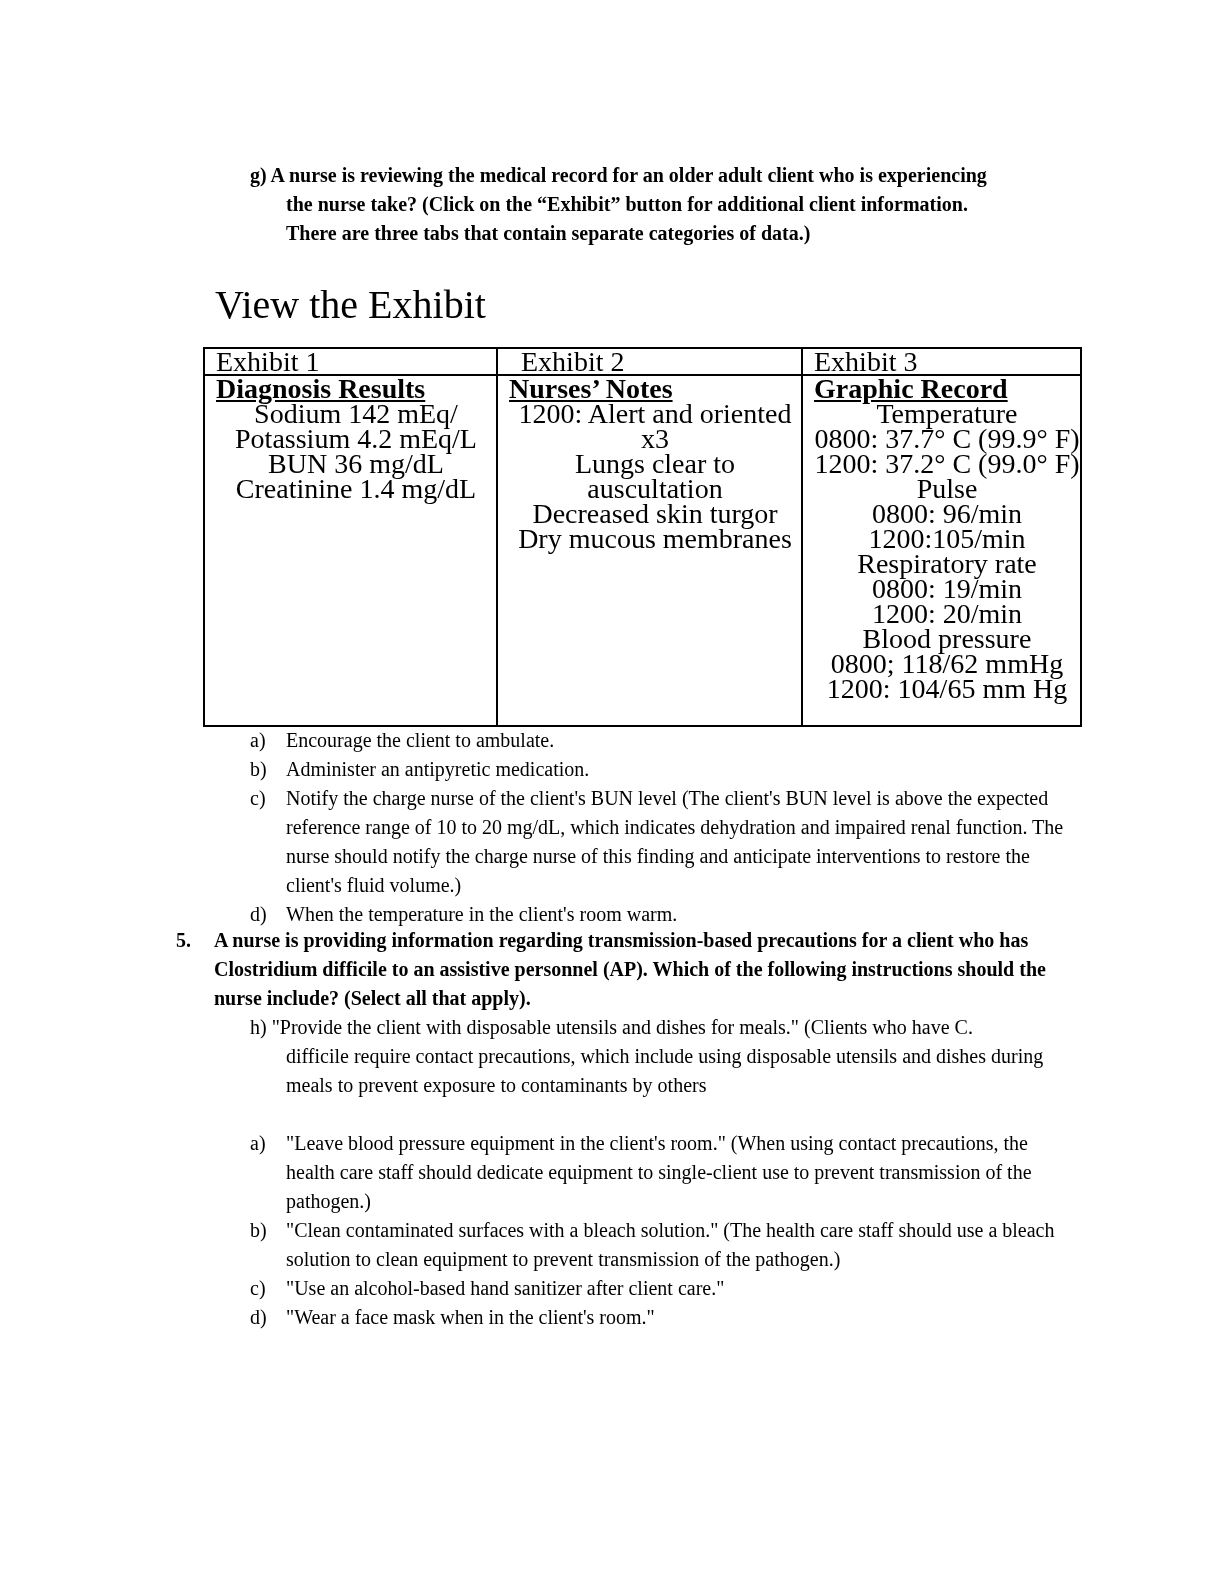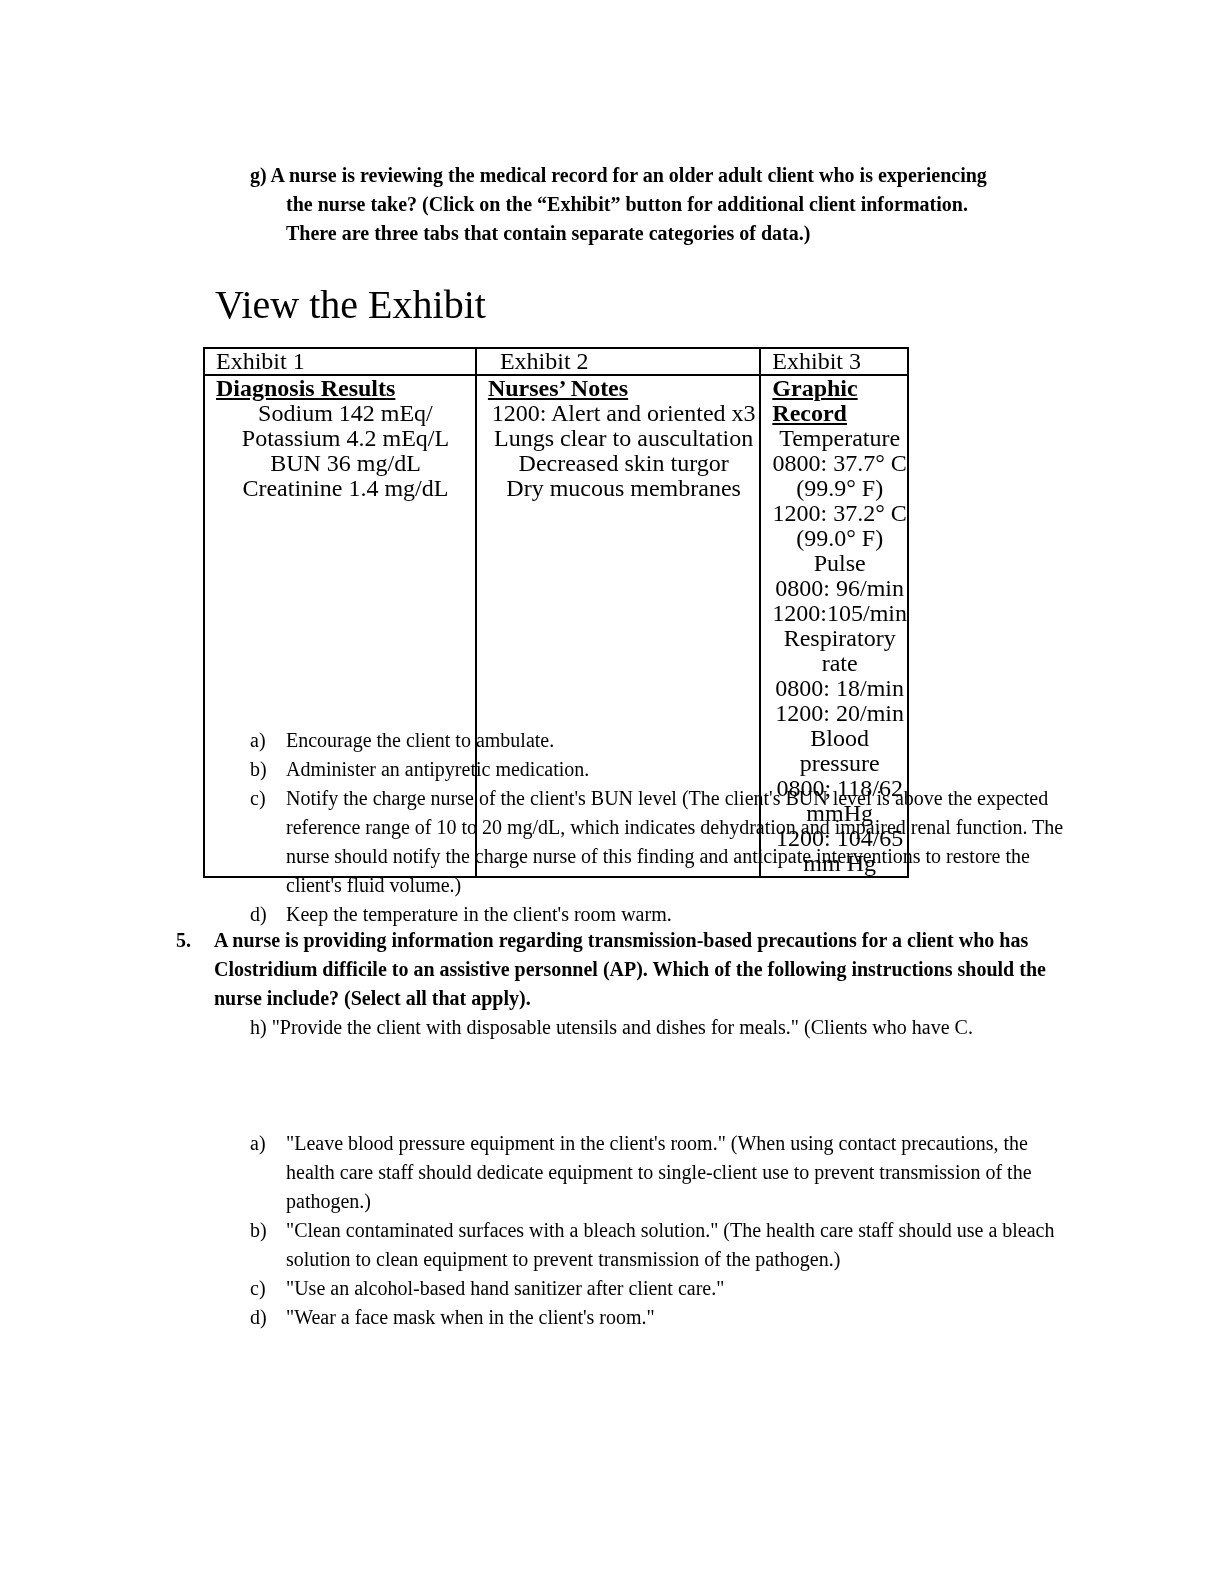--- a/index.html
+++ b/index.html
@@ -3,22 +3,22 @@
 <meta charset="utf-8">
 <style>
   html, body { margin: 0; padding: 0; background: #ffffff; }
   body { width: 1224px; height: 1584px; position: relative; overflow: hidden;
          font-family: "Liberation Serif", serif; color: #000; }
   .q-g { position: absolute; left: 250px; top: 141px; width: 830px;
          font-weight: bold; font-size: 20px; line-height: 29px; margin-top: 20px; }
   .q-g .first { display: block; }
   .q-g .cont { display: block; padding-left: 36px; }
   .exhibit-title { position: absolute; left: 215px; top: 287px; font-size: 40px; line-height: 36px; }
-  table.exhibits { position: absolute; left: 203px; top: 347px; width: 706px; height: 380px;
-         border-collapse: collapse; font-size: 24px; line-height: 25px; }
+  table.exhibits { position: absolute; left: 203px; top: 347px; width: 879px; height: 380px;
+         border-collapse: collapse; font-size: 28px; line-height: 25px; }
   table.exhibits td { border: 2px solid #000; vertical-align: top; padding: 0 0 0 11px; }
   table.exhibits tr.head td { height: 24px; border-bottom-width: 2px; }
   table.exhibits td.c1 { width: 280px; }
   table.exhibits td.c2 { width: 280px; padding-left: 23px; }
   .cell-heading { font-weight: bold; text-decoration: underline; display: block; }
   .cell-line { display: block; text-align: center; }
   .opts { position: absolute; left: 250px; width: 830px; font-size: 20px; line-height: 29px; margin: 0; padding: 0; list-style: none; }
   .opts li { position: relative; padding-left: 36px; }
   .opts li .letter { position: absolute; left: 0; top: 0; }
   .opts-1 { top: 726px; }
@@ -65,44 +65,45 @@
     </td>
     <td>
       <span class="cell-heading">Graphic Record</span>
       <span class="cell-line">Temperature</span>
       <span class="cell-line">0800: 37.7° C (99.9° F)</span>
       <span class="cell-line">1200: 37.2° C (99.0° F)</span>
       <span class="cell-line">Pulse</span>
       <span class="cell-line">0800: 96/min</span>
       <span class="cell-line">1200:105/min</span>
       <span class="cell-line">Respiratory rate</span>
-      <span class="cell-line">0800: 18/min</span>
+      <span class="cell-line">0800: 19/min</span>
       <span class="cell-line">1200: 20/min</span>
       <span class="cell-line">Blood pressure</span>
       <span class="cell-line">0800; 118/62 mmHg</span>
       <span class="cell-line">1200: 104/65 mm Hg</span>
     </td>
   </tr>
 </tbody>
   </table>
 
 <ul class="opts opts-1">
   <li><span class="letter">a)</span><span>Encourage the client to ambulate.</span></li>
   <li><span class="letter">b)</span><span>Administer an antipyretic medication.</span></li>
   <li><span class="letter">c)</span><span>Notify the charge nurse of the client's BUN level (The client's BUN level is above the expected reference range of 10 to 20 mg/dL, which indicates dehydration and impaired renal function. The nurse should notify the charge nurse of this finding and anticipate interventions to restore the client's fluid volume.)</span></li>
-  <li><span class="letter">d)</span><span>Keep the temperature in the client's room warm.</span></li>
+  <li><span class="letter">d)</span><span>When the temperature in the client's room warm.</span></li>
 </ul>
 
 <div class="q5">
   <span class="num">5.</span>
   <span class="txt">A nurse is providing information regarding transmission-based precautions for a client who has Clostridium difficile to an assistive personnel (AP). Which of the following instructions should the nurse include? (Select all that apply).</span>
 </div>
 
 <div class="h-opt">
   <span class="first">h) "Provide the client with disposable utensils and dishes for meals." (Clients who have C.</span>
+  <span class="cont">difficile require contact precautions, which include using disposable utensils and dishes during meals to prevent exposure to contaminants by others</span>
 </div>
 
 <ul class="opts opts-2">
   <li><span class="letter">a)</span><span>"Leave blood pressure equipment in the client's room." (When using contact precautions, the health care staff should dedicate equipment to single-client use to prevent transmission of the pathogen.)</span></li>
   <li><span class="letter">b)</span><span>"Clean contaminated surfaces with a bleach solution." (The health care staff should use a bleach solution to clean equipment to prevent transmission of the pathogen.)</span></li>
   <li><span class="letter">c)</span><span>"Use an alcohol-based hand sanitizer after client care."</span></li>
   <li><span class="letter">d)</span><span>"Wear a face mask when in the client's room."</span></li>
 </ul>
 
 </body></html>

